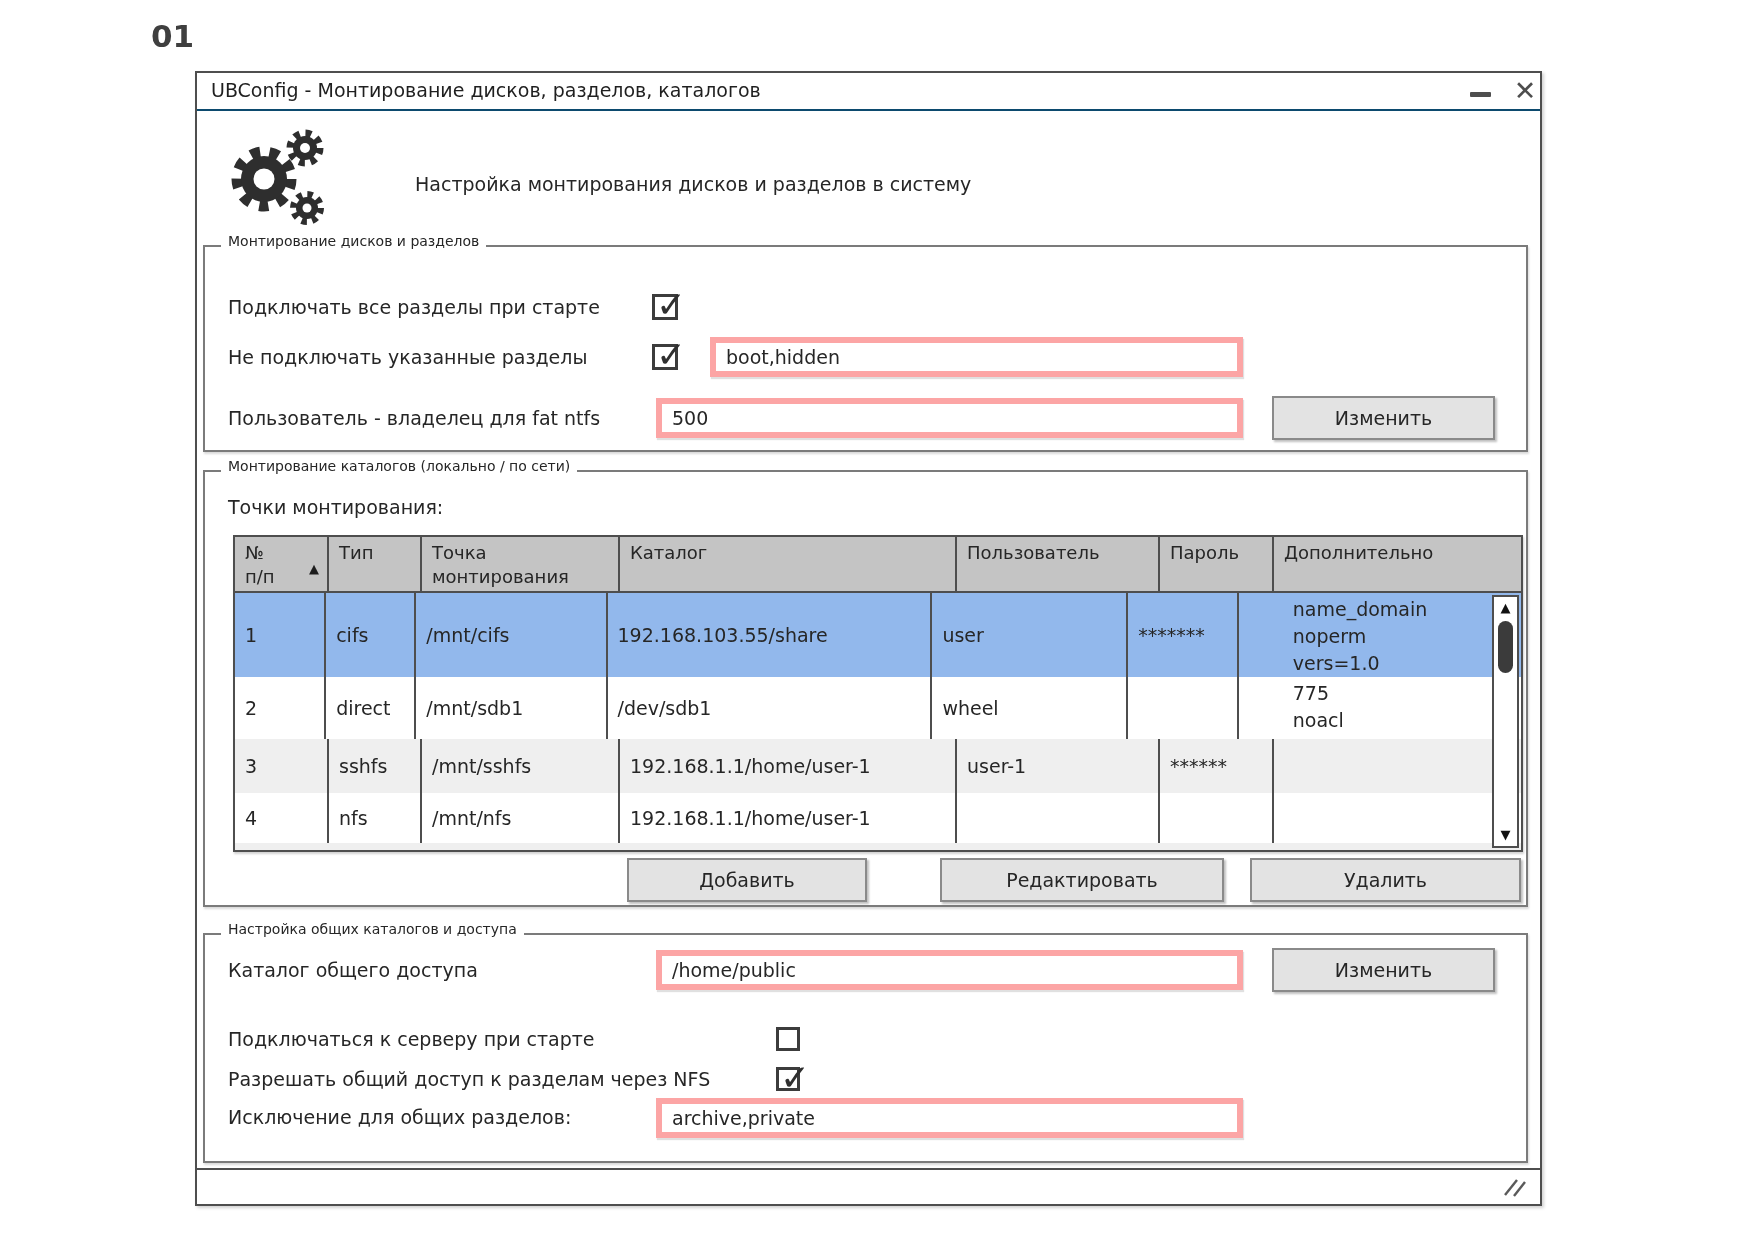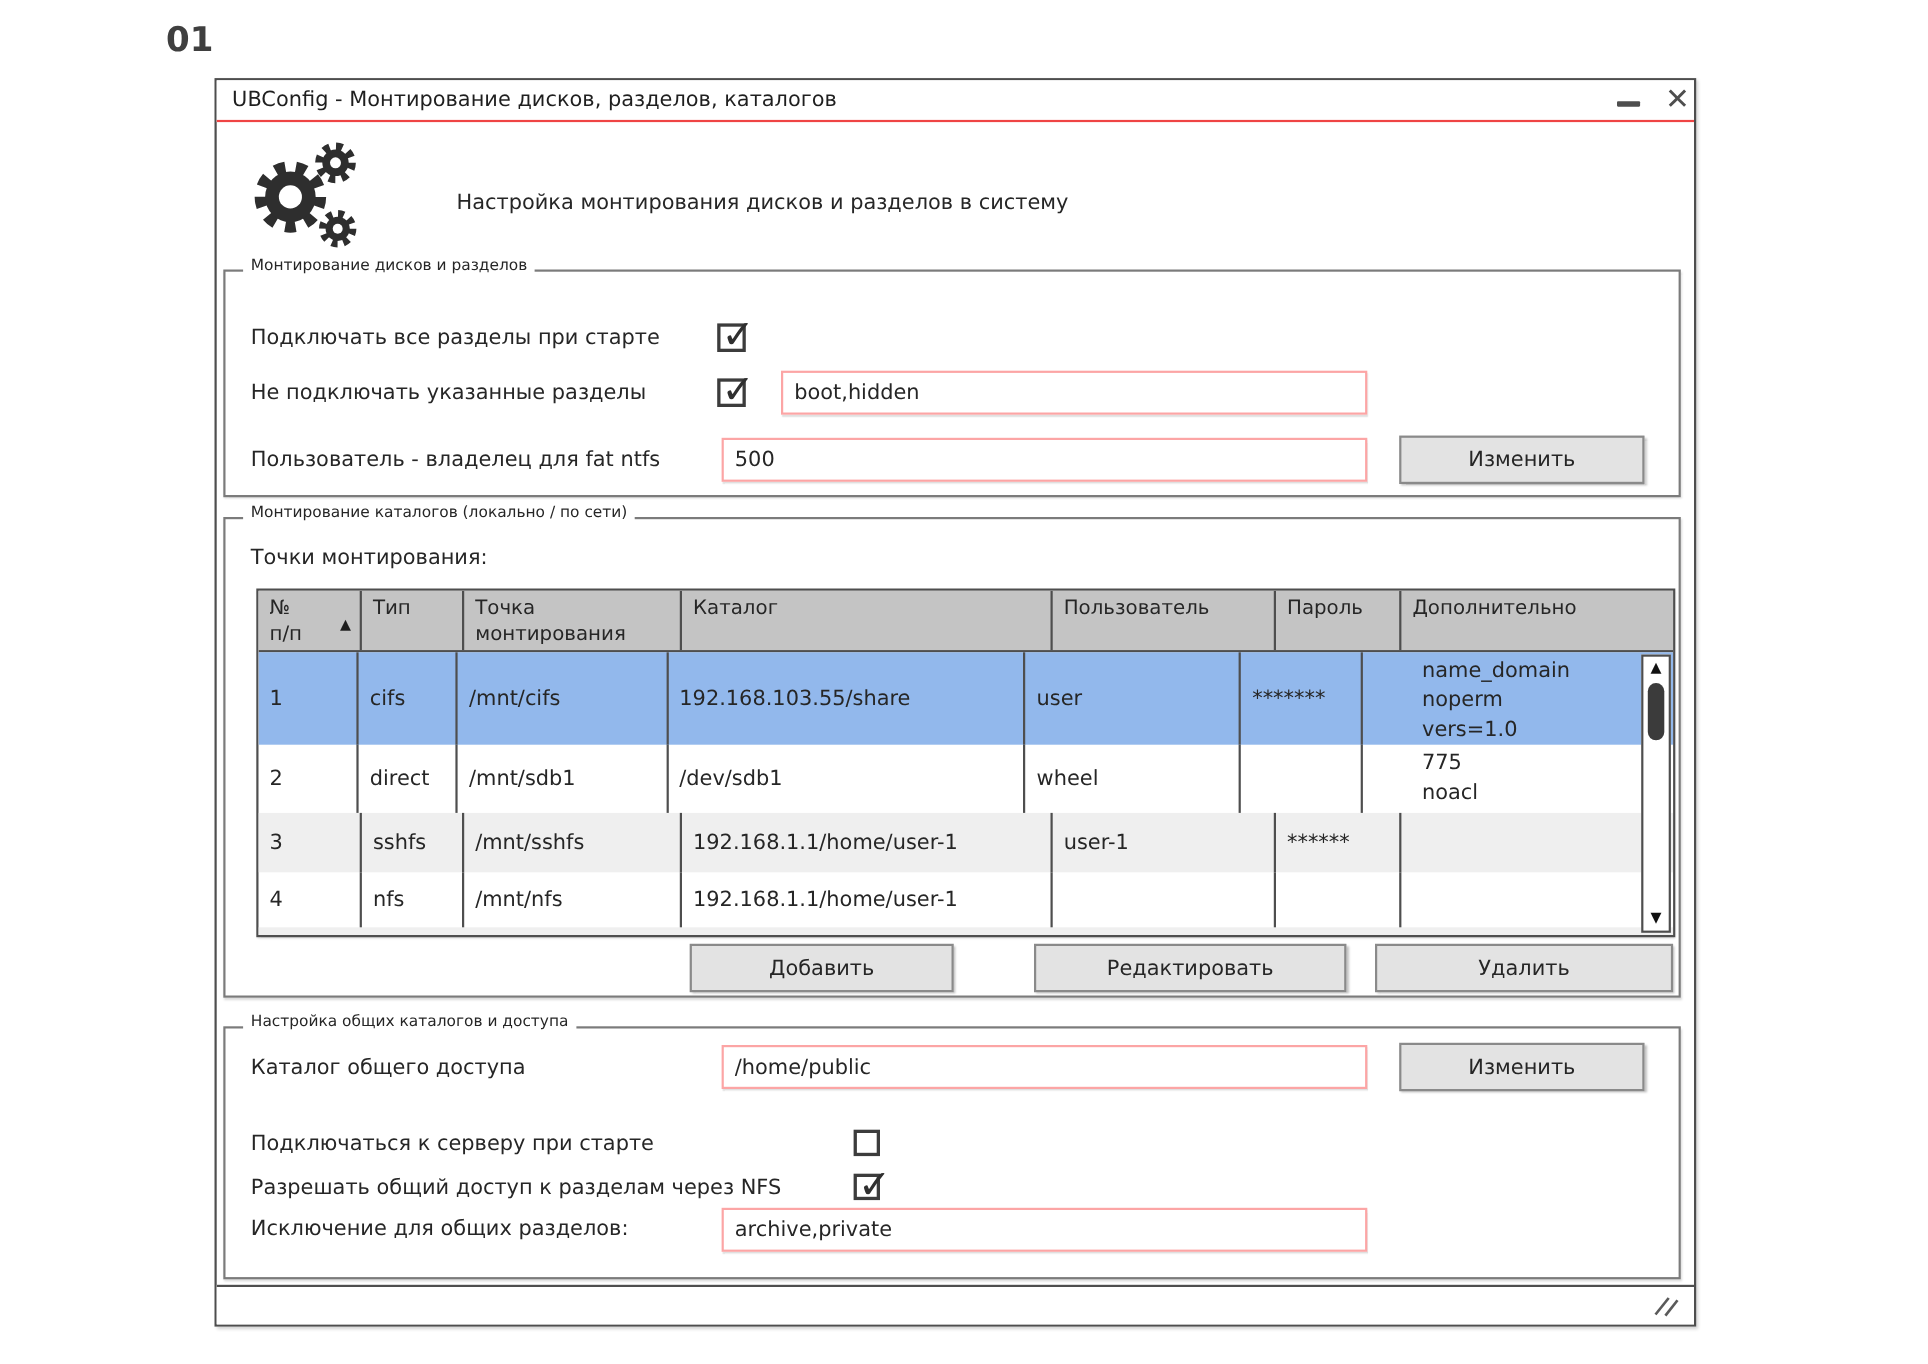--- a/index.html
+++ b/index.html
@@ -6,21 +6,21 @@
   html,body { width:1753px; height:1240px; background:#ffffff; overflow:hidden;
     font-family:"DejaVu Sans", sans-serif; color:#262626; }
   .abs { position:absolute; }
 
   
   .page-label { left:151px; top:18px; font-size:31px; font-weight:bold; color:#3f3f3f; }
 
   
   .window { left:195px; top:71px; width:1347px; height:1135px; background:#fff;
     border:2px solid #4e4e4e; box-shadow:2px 2px 3px rgba(0,0,0,0.18); }
-  .titlebar { left:0; top:0; right:0; height:38px; border-bottom:2px solid #ef4444; background:#fff; }
+  .titlebar { left:0; top:0; right:0; height:38px; border-bottom:2px solid #0c4a6e; background:#fff; }
   .title-text { left:14px; top:6px; font-size:19px; color:#1f1f1f; white-space:nowrap; }
   .btn-min { left:1273px; top:19px; width:21px; height:5px; background:#4e4e4e; border-radius:1px; }
   .btn-close { left:1313px; top:1px; width:30px; height:34px; color:#4e4e4e; font-size:27px;
     line-height:34px; text-align:center; }
   .btn-close::after { content:"✕"; }
 
   
   .subtitle { left:218px; top:96px; height:30px; line-height:30px; font-size:19px; white-space:nowrap; }
 
   
@@ -31,21 +31,21 @@
   .g2 { left:6px; top:397px; width:1325px; height:437px; }
   .g3 { left:6px; top:860px; width:1325px; height:230px; }
 
   .lbl { font-size:19px; height:26px; line-height:26px; white-space:nowrap; }
 
   .checkbox { width:26px; height:26px; border:3px solid #3c3c3c; background:#fff; }
   .checkbox.small { width:24px; height:24px; }
   .checkbox.checked::after { content:"✓"; position:absolute; left:1px; top:-13px;
     font-size:36px; font-weight:bold; color:#2f2f2f; }
 
-  .textbox { position:absolute; border:2px solid #fca5a5; background:#fff; font-size:19px;
+  .textbox { position:absolute; border:6px solid #fca5a5; background:#fff; font-size:19px;
     padding:0 10px; font-family:"DejaVu Sans", sans-serif; color:#262626;
     box-shadow:1px 2px 1px rgba(0,0,0,0.12); outline:none; }
 
   .push-btn { position:absolute; background:#e3e3e3; border:2px solid #8a8a8a;
     box-shadow:2px 2px 2px rgba(0,0,0,0.25); font-size:19px; text-align:center;
     display:flex; align-items:center; justify-content:center; cursor:default; }
 
   
   .mount-table { left:28px; top:63px; width:1290px; height:317px; border:2px solid #4e4e4e;
     background:#fff; box-shadow:1px 2px 2px rgba(0,0,0,0.18); overflow:hidden; }

